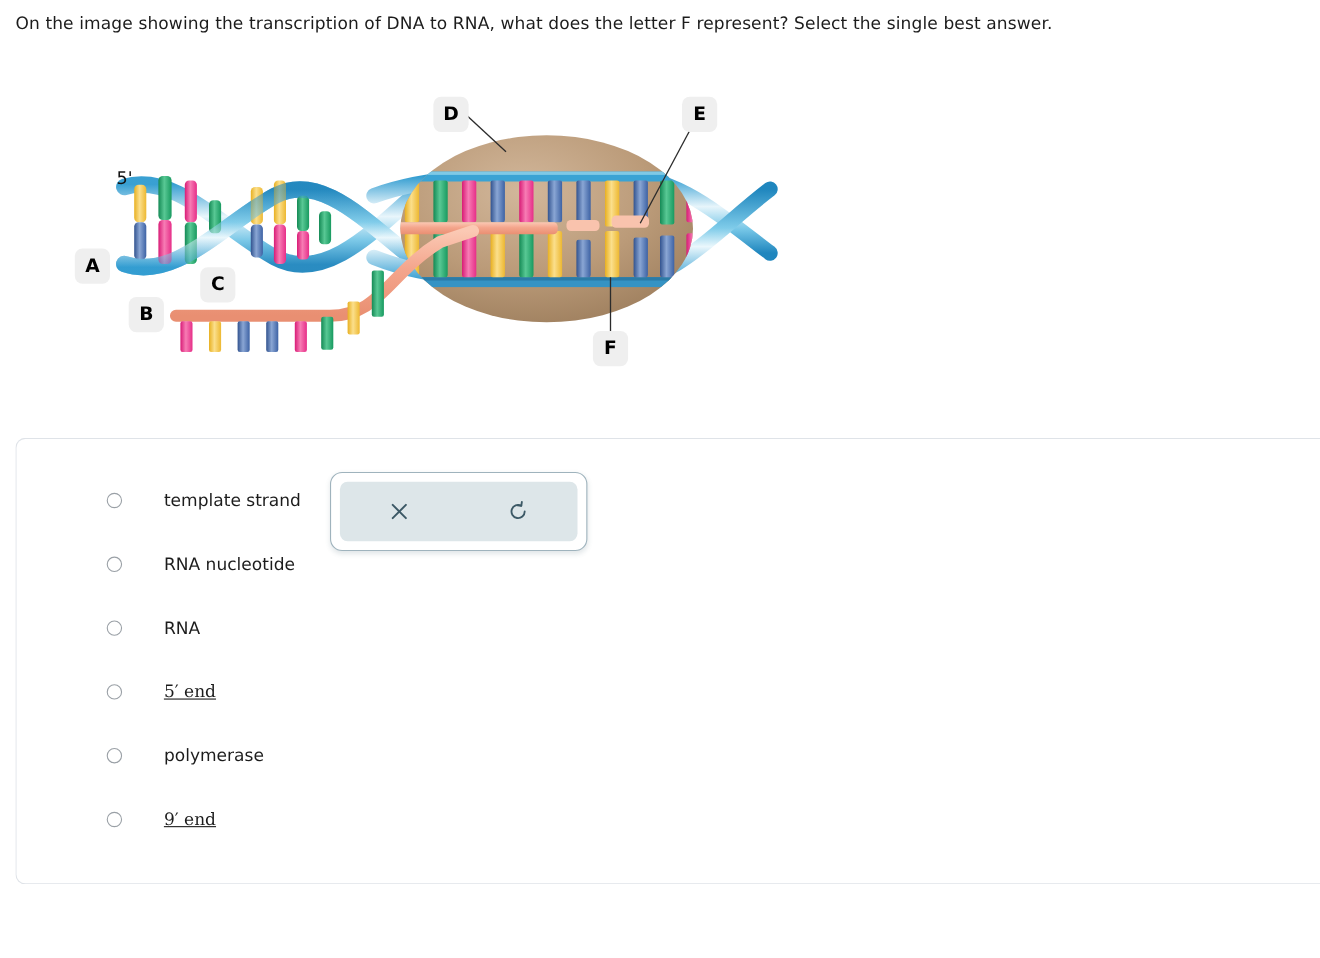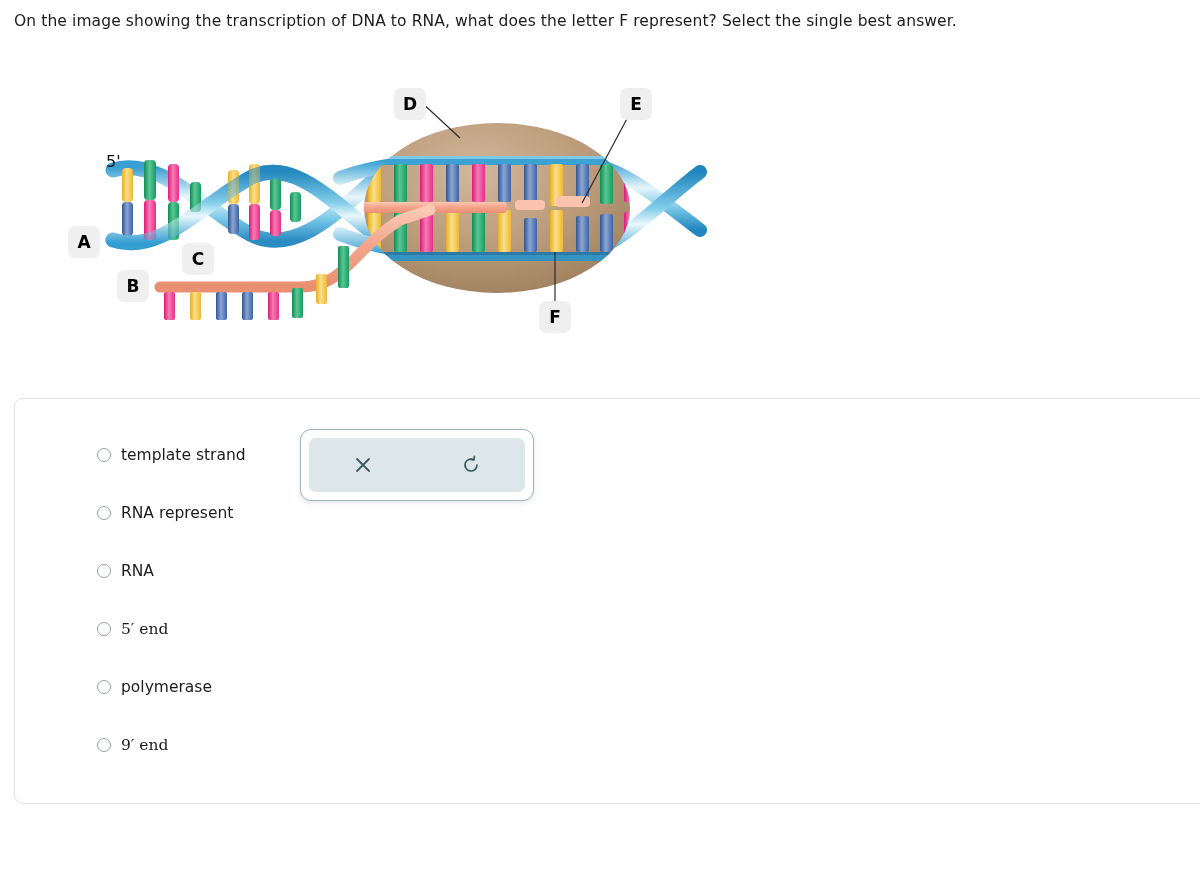--- a/index.html
+++ b/index.html
@@ -68,37 +68,39 @@
   .options {
     position: absolute;
     left: 82px; top: 44px;
   }
   .option {
     display: flex;
     align-items: center;
     height: 24px;
     margin-bottom: 34px;
     cursor: pointer;
+    gap: 28px;
   }
   .radio {
     width: 14px; height: 14px;
     border: 1.4px solid #9aa0a6;
     border-radius: 50%;
     background: #fff;
     flex: 0 0 auto;
     margin-right: 10px;
   }
   .opt-label {
     font-size: 15.5px;
     color: #1c1c1c;
     line-height: 20px;
     white-space: nowrap;
   }
   .opt-label.prime {
     font-family: "DejaVu Serif", "Liberation Serif", serif;
+    text-decoration: underline;
   }
 
   
   .toolbar-outer {
     position: absolute;
     left: 300px; top: 429px;
     width: 234px; height: 72px;
     background: #ffffff;
     border: 1px solid #9fb3bd;
     border-radius: 11px;
@@ -302,21 +304,21 @@
   <div class="answer-card">
     <div class="options">
 
       <div class="option">
         <span class="radio"></span>
         <span class="opt-label">template strand</span>
       </div>
 
       <div class="option">
         <span class="radio"></span>
-        <span class="opt-label">RNA represent</span>
+        <span class="opt-label">RNA nucleotide</span>
       </div>
 
       <div class="option">
         <span class="radio"></span>
         <span class="opt-label">RNA</span>
       </div>
 
       <div class="option">
         <span class="radio"></span>
         <span class="opt-label prime">5′ end</span>

